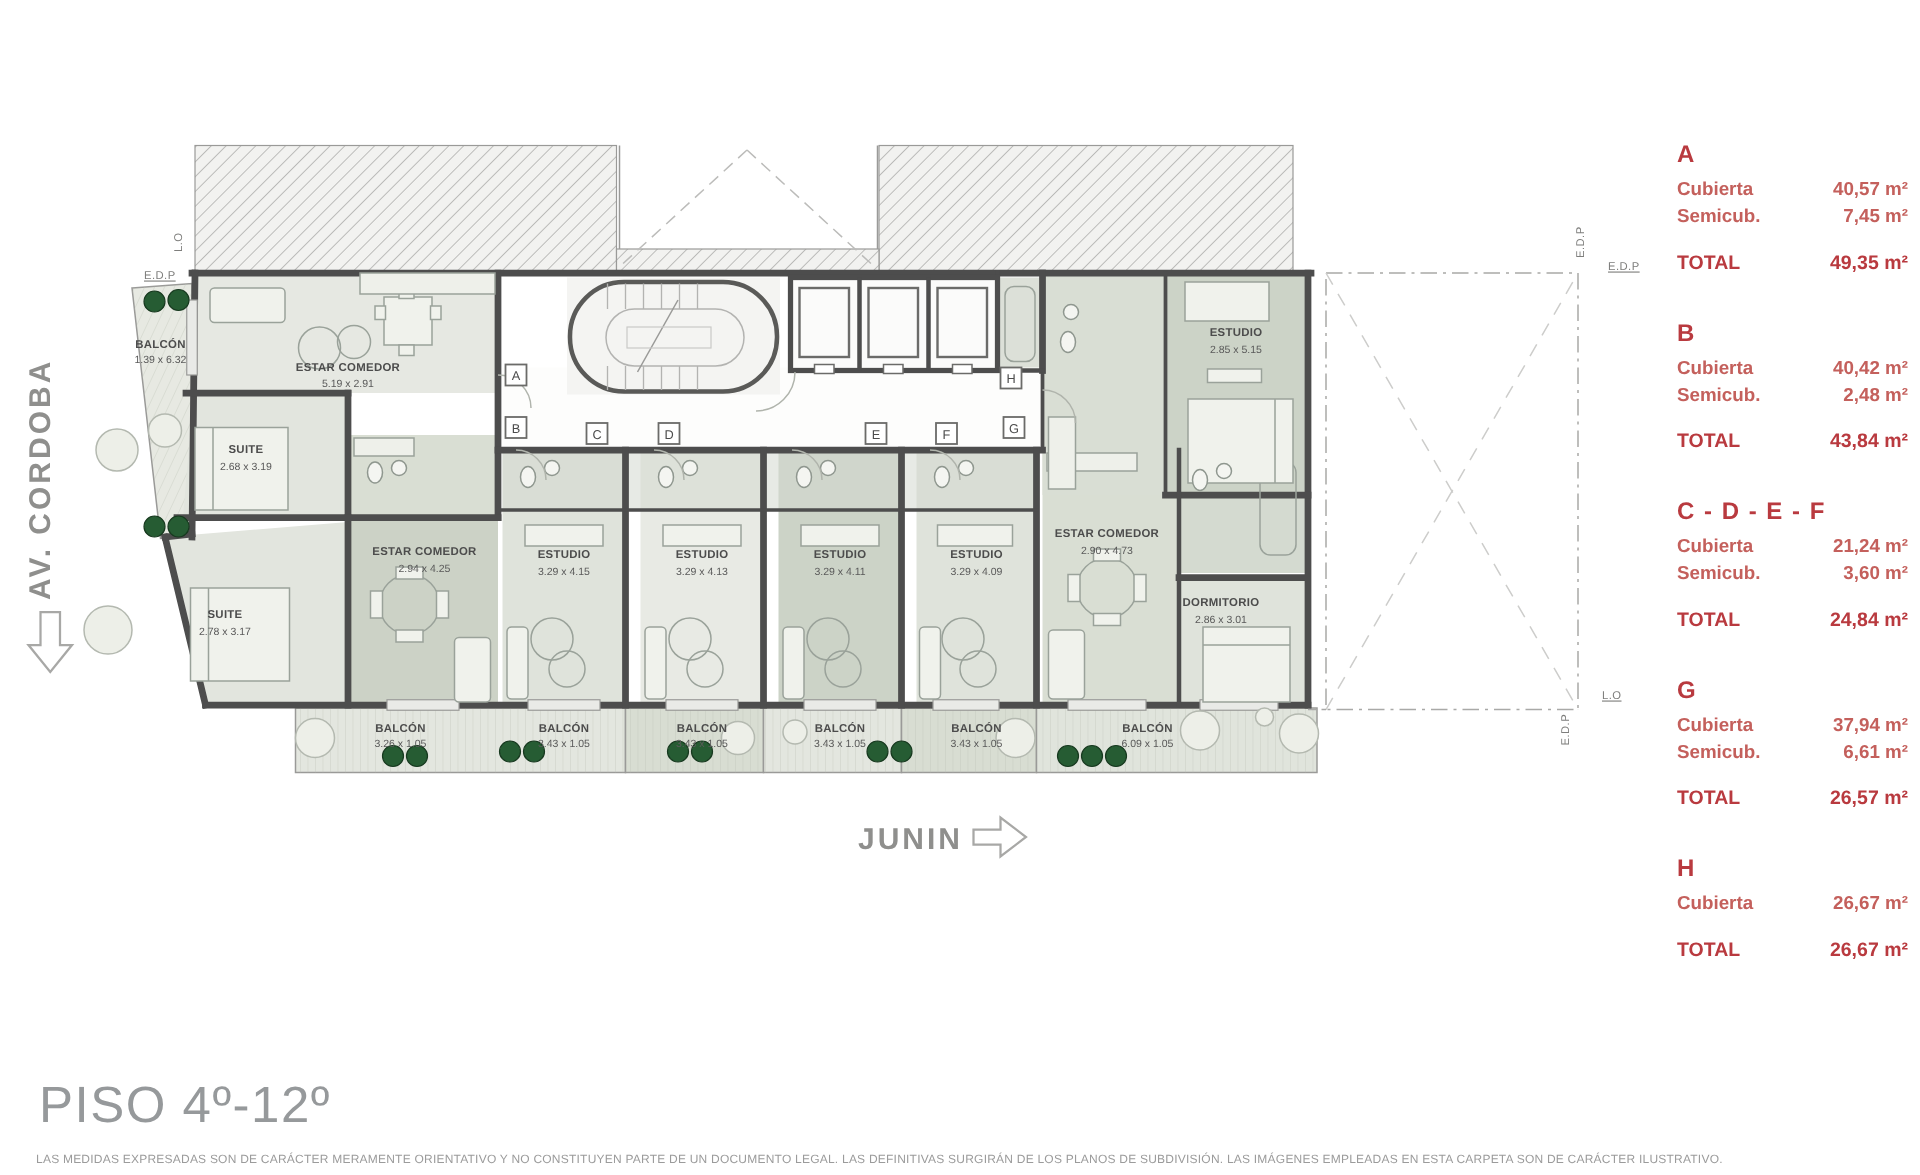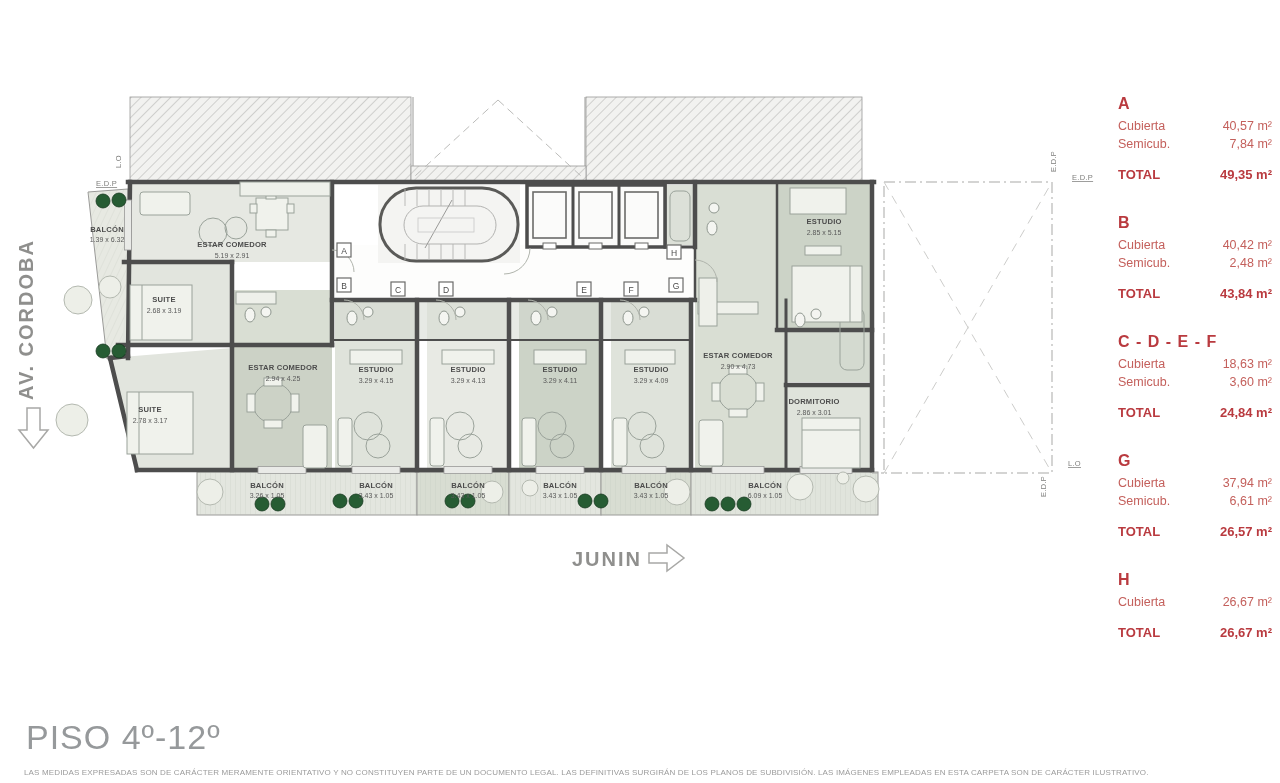--- a/index.html
+++ b/index.html
@@ -2,21 +2,21 @@
 <html><head>
 <meta charset="utf-8">
 <style>
   html,body{margin:0;padding:0;background:#ffffff;}
   body{width:1280px;height:783px;position:relative;overflow:hidden;
        font-family:"Liberation Sans","DejaVu Sans",sans-serif;}
   #plan-svg{position:absolute;left:0;top:0;}
   .legend{position:absolute;left:1118px;top:95px;width:154px;}
   .legend-section{margin-bottom:30px;}
   .legend-head{font-size:16px;font-weight:bold;color:#b93a3f;letter-spacing:1px;margin:0 0 4px 0;}
-  .legend-row{display:flex;justify-content:space-between;font-size:12.5px;color:#c4605c;line-height:18px;}
+  .legend-row{display:flex;justify-content:space-between;font-size:12.5px;color:#c4605c;line-height:18px;font-weight:bold;}
   .legend-total{display:flex;justify-content:space-between;font-size:13px;font-weight:bold;color:#b93a3f;margin-top:13px;line-height:18px;text-align:right;}
   .page-title{position:absolute;left:26px;top:718px;font-size:34px;font-weight:300;color:#96999b;letter-spacing:1px;}
   .disclaimer{position:absolute;left:24px;top:768px;width:1010px;font-size:8px;color:#9b9b9b;letter-spacing:.15px;white-space:nowrap;}
   svg text{font-family:"Liberation Sans","DejaVu Sans",sans-serif;}
   .room-name{font-size:7.6px;font-weight:bold;fill:#4c4c4c;letter-spacing:.2px;}
   .room-dim{font-size:7px;fill:#5a5a5a;}
   .marker-letter{font-size:8.5px;fill:#4c4c4c;}
   .site-label{font-size:7.5px;fill:#7e7e7c;letter-spacing:.3px;}
   .street{font-size:20px;font-weight:bold;fill:#8f8f8d;letter-spacing:2px;}
 </style>
@@ -404,21 +404,21 @@
 
 <div class="legend">
   <div class="legend-section">
     <div class="legend-head">A</div>
     <div class="legend-row">
         <span>Cubierta</span>
         <span>40,57 m²</span>
       </div>
     <div class="legend-row">
         <span>Semicub.</span>
-        <span>7,84 m²</span>
+        <span>7,45 m²</span>
       </div>
     <div class="legend-total">
         <span>TOTAL</span>
         <span>49,35 m²</span>
       </div>
   </div>
   <div class="legend-section">
     <div class="legend-head">B</div>
     <div class="legend-row">
         <span>Cubierta</span>
@@ -430,21 +430,21 @@
       </div>
     <div class="legend-total">
         <span>TOTAL</span>
         <span>43,84 m²</span>
       </div>
   </div>
   <div class="legend-section">
     <div class="legend-head">C - D - E - F</div>
     <div class="legend-row">
         <span>Cubierta</span>
-        <span>18,63 m²</span>
+        <span>21,24 m²</span>
       </div>
     <div class="legend-row">
         <span>Semicub.</span>
         <span>3,60 m²</span>
       </div>
     <div class="legend-total">
         <span>TOTAL</span>
         <span>24,84 m²</span>
       </div>
   </div>

